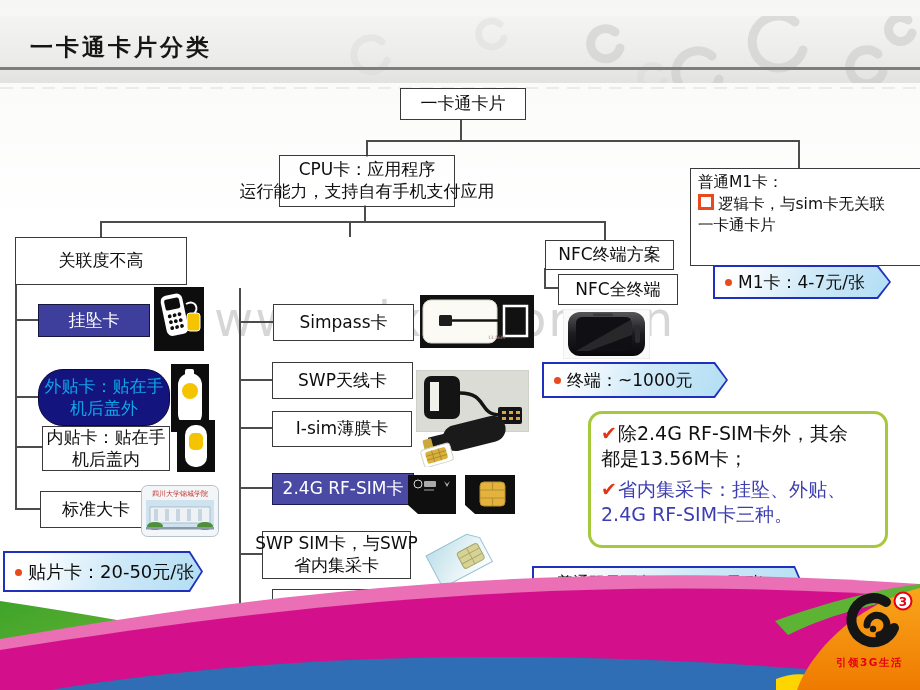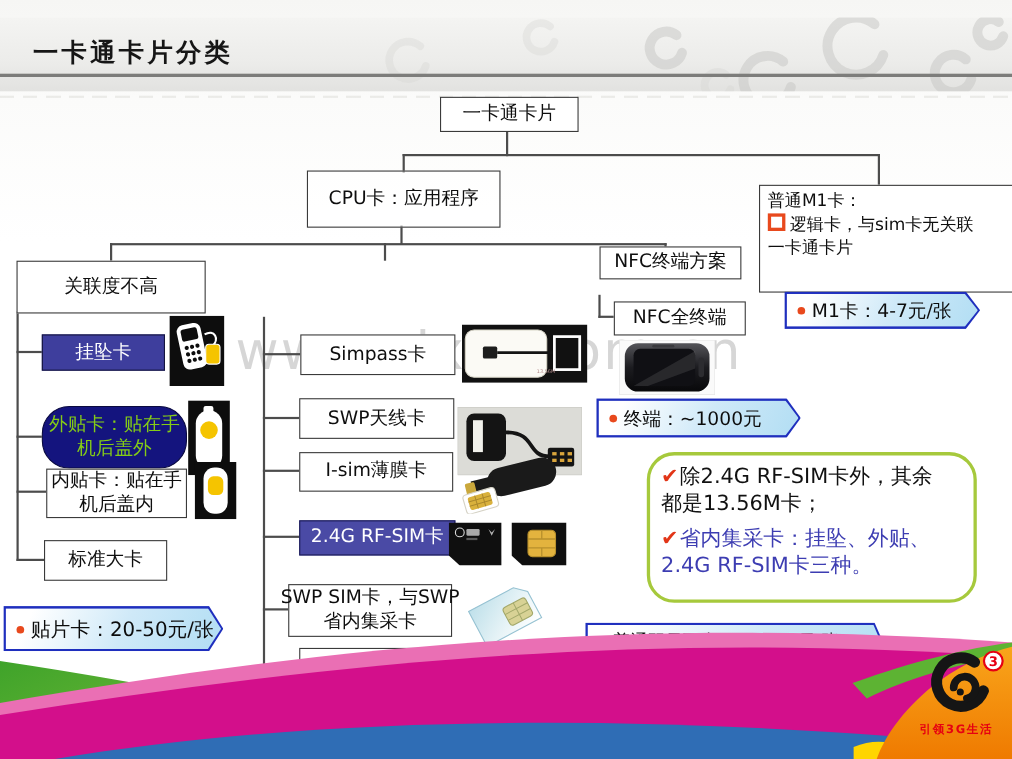--- a/index.html
+++ b/index.html
@@ -16,40 +16,40 @@
   .texline{position:absolute;left:0;top:87px;width:920px;height:2px;opacity:.7;
        background:repeating-linear-gradient(90deg,#e4e4e0 0 13px,transparent 13px 21px);}
   
   .ln{position:absolute;background:#4c4c4c;}
   
   .bx{position:absolute;border:1.6px solid #3a3a3a;background:#ffffff;
       display:flex;flex-direction:column;align-items:center;justify-content:center;
       text-align:left;font-size:17px;line-height:1.28;color:#0e0e0e;}
   .bx .nowrap{white-space:nowrap;}
   .bx.blue{background:#3E3E9D;color:#fff;border-color:#15153f;}
-  .bx.navy{background:#14147E;color:#84cc16;border-color:#0a0a40;border-radius:25px;}
+  .bx.navy{background:#14147E;color:#0ea5e9;border-color:#0a0a40;border-radius:25px;}
   .bx.rf{background:#4A4AA5;color:#fff;border-color:#1b1b55;}
   .bx.left{align-items:flex-start;text-align:left;justify-content:flex-start;}
   
   .m1{padding:3px 7px;font-size:15.5px;line-height:1.4;}
   .sq{display:inline-block;width:10px;height:10px;border:3px solid #E8491D;background:#fff;
       margin-right:4px;vertical-align:-1px;}
   
   .co{position:absolute;}
   .co .co-bg{position:absolute;inset:0;background:#1F2FBE;
       clip-path:polygon(0 0,calc(100% - 13px) 0,100% 50%,calc(100% - 13px) 100%,0 100%);}
   .co .co-in{position:absolute;inset:2px;background:linear-gradient(115deg,#ffffff 12%,#cfe9f8 55%,#b5dff4 95%);
       clip-path:polygon(0 0,calc(100% - 12px) 0,100% 50%,calc(100% - 12px) 100%,0 100%);}
   .co .co-tx{position:relative;height:100%;display:flex;flex-direction:column;justify-content:center;
       padding-left:12px;font-size:17px;color:#0c0c0c;white-space:nowrap;}
   .dot{display:inline-block;width:7px;height:7px;border-radius:50%;background:#E8491D;
       margin-right:6px;vertical-align:2px;}
   
   .note{position:absolute;left:588px;top:411px;width:284px;height:124px;border:3px solid #A6C93C;
-      border-radius:25px;background:#fff;padding:7px 0 0 10px;font-size:19px;line-height:1.3;}
+      border-radius:14px;background:#fff;padding:7px 0 0 10px;font-size:19px;line-height:1.3;}
   .note .blue-tx{color:#3D3DB2;}
   .note .gap{height:7px;}
   .check{color:#E23517;font-weight:bold;margin-right:1px;}
   
   .wm{position:absolute;left:214px;top:291px;font-size:48px;letter-spacing:2px;
       color:#b5b5b5;opacity:.55;white-space:nowrap;}
   
   .slogan{position:absolute;left:836px;top:656px;width:82px;font-size:10.5px;font-weight:bold;
       letter-spacing:1.5px;color:#E60012;white-space:nowrap;}
   .photo{position:absolute;}
@@ -108,32 +108,33 @@
 
   <div class="ln" style="left:544px;top:268px;width:2px;height:21px"></div>
   <div class="ln" style="left:544px;top:287px;width:14px;height:2px"></div>
 
   <div class="bx" style="left:400px;top:88px;width:124px;height:30px">
     <span class="nowrap">一卡通卡片</span>
   </div>
 
   <div class="bx" style="left:279px;top:155px;width:174px;height:50px;background:rgba(255,255,255,.55)">
     <span class="nowrap">CPU卡：应用程序</span>
+    <span class="nowrap">运行能力，支持自有手机支付应用</span>
   </div>
 
   <div class="bx left m1" style="left:690px;top:168px;width:221px;height:90px">
     <div class="nowrap">普通M1卡：</div>
     <div class="nowrap"><span class="sq"></span><span>逻辑卡，与sim卡无关联</span></div>
     <div class="nowrap">一卡通卡片</div>
   </div>
 
   <div class="bx" style="left:15px;top:237px;width:170px;height:46px">
     <span class="nowrap">关联度不高</span>
   </div>
-  <div class="bx" style="left:545px;top:224px;width:127px;height:28px">
+  <div class="bx" style="left:545px;top:240px;width:127px;height:28px">
     <span class="nowrap">NFC终端方案</span>
   </div>
 
   <div class="bx blue" style="left:38px;top:304px;width:110px;height:31px">
     <span class="nowrap">挂坠卡</span>
   </div>
   <div class="bx navy" style="left:38px;top:369px;width:130px;height:55px">
     <span class="nowrap">外贴卡：贴在手</span>
     <span class="nowrap">机后盖外</span>
   </div>
@@ -202,20 +203,38 @@
   </div>
 
   <div class="photo" style="left:177px;top:420px">
     <svg width="38" height="52" viewBox="0 0 38 52">
       <rect width="38" height="52" fill="#0d0d0d"></rect>
       <rect x="8" y="5" width="22" height="42" rx="10" fill="#fff"></rect>
       <rect x="12" y="13" width="14" height="17" rx="5" fill="#f5c400"></rect>
     </svg>
   </div>
 
+  <div class="photo" style="left:141px;top:485px">
+    <svg width="78" height="52" viewBox="0 0 78 52">
+      <rect x="0.5" y="0.5" width="77" height="51" rx="6" fill="#f3f6f9" stroke="#b7c1ca"></rect>
+      <text x="39" y="11" text-anchor="middle" font-size="7" fill="#c03028">四川大学锦城学院</text>
+      <rect x="5" y="15" width="68" height="29" fill="#cfe2ef"></rect>
+      <rect x="9" y="22" width="60" height="16" fill="#eef2f5" stroke="#9fb4c4" stroke-width="0.8"></rect>
+      <g fill="#c6d5e0">
+          <rect x="13" y="24" width="4" height="12"></rect>
+          <rect x="24" y="24" width="4" height="12"></rect>
+          <rect x="35" y="24" width="4" height="12"></rect>
+          <rect x="46" y="24" width="4" height="12"></rect>
+          <rect x="57" y="24" width="4" height="12"></rect>
+        </g>
+      <ellipse cx="14" cy="41" rx="8" ry="4" fill="#4e8f3a"></ellipse>
+        <ellipse cx="64" cy="41" rx="8" ry="4" fill="#4e8f3a"></ellipse>
+      <rect x="5" y="42" width="68" height="2.5" fill="#8a9aa8"></rect>
+    </svg>
+  </div>
 
   <div class="photo" style="left:420px;top:295px">
     <svg width="114" height="53" viewBox="0 0 114 53">
       <rect width="114" height="53" fill="#111"></rect>
       <rect x="3" y="5" width="74" height="43" rx="8" fill="#fbfaf5" stroke="#d8d5c8"></rect>
       <rect x="19" y="20" width="13" height="11" rx="1.5" fill="#1d1d1d"></rect>
       <line x1="32" y1="25.5" x2="85" y2="25.5" stroke="#141414" stroke-width="2.5"></line>
       <rect x="84" y="11" width="23" height="30" fill="#111" stroke="#fff" stroke-width="2.5"></rect>
       <text x="68" y="44" font-size="4.5" fill="#b08888">13.56M</text>
     </svg>

